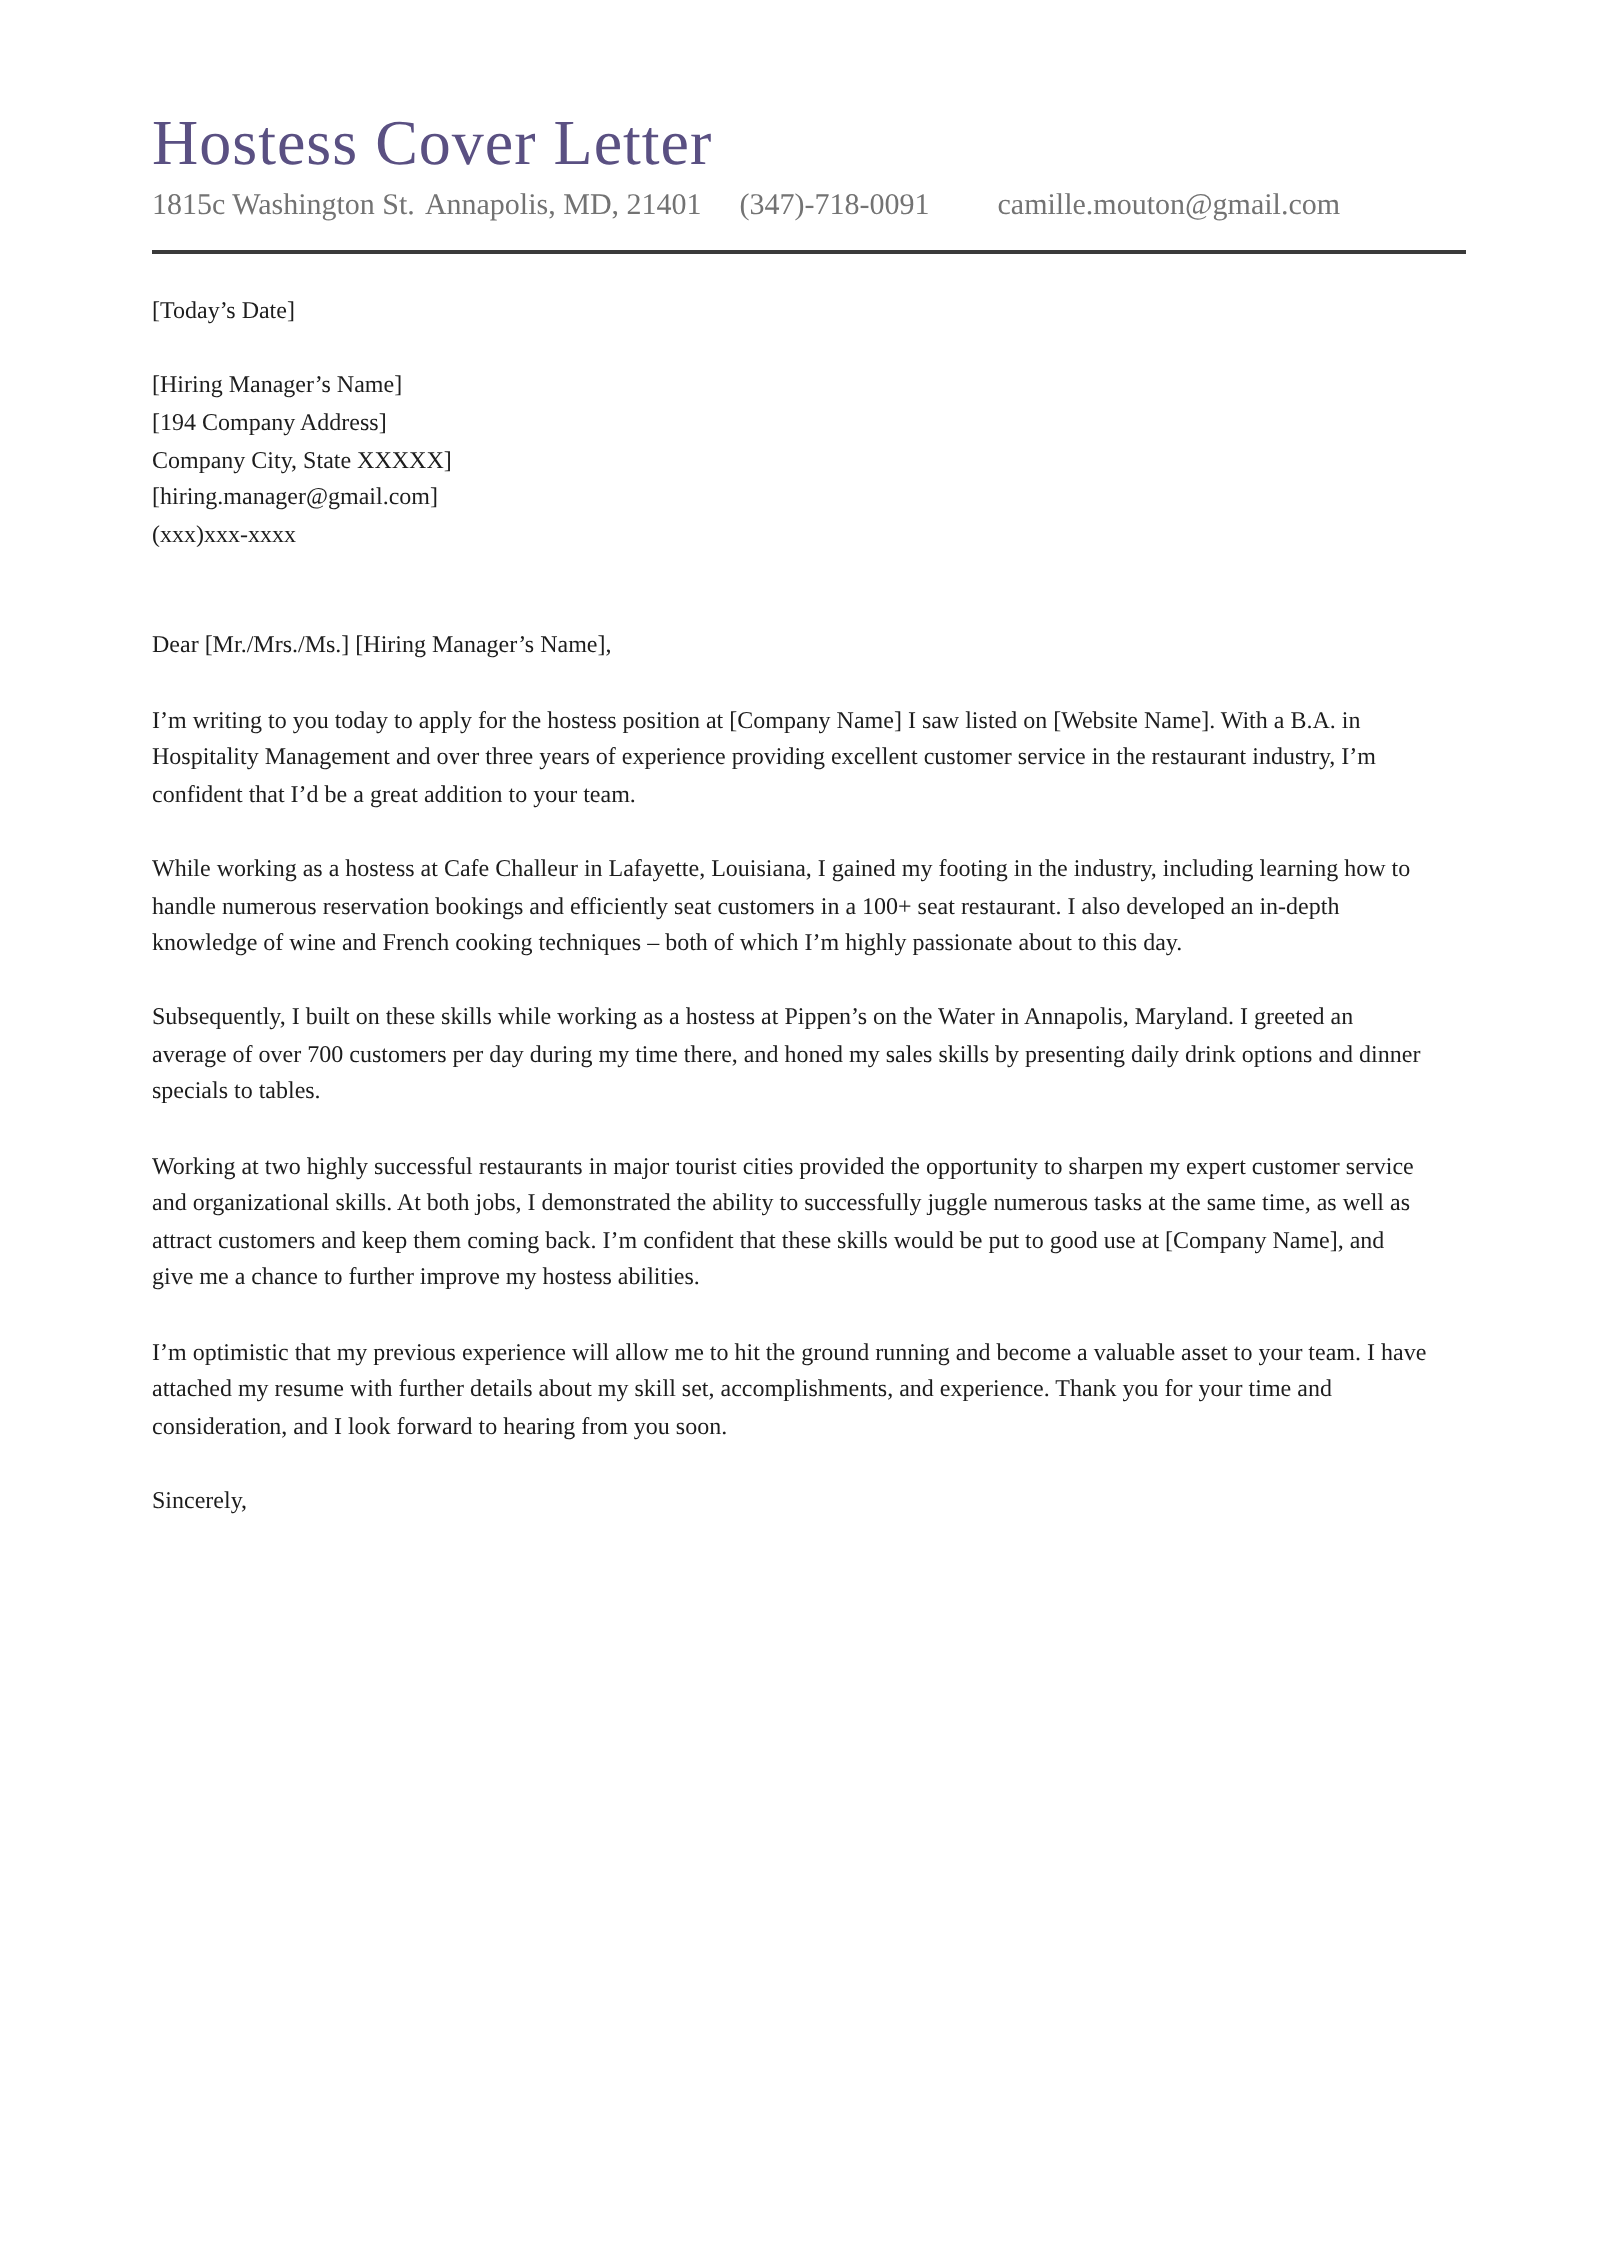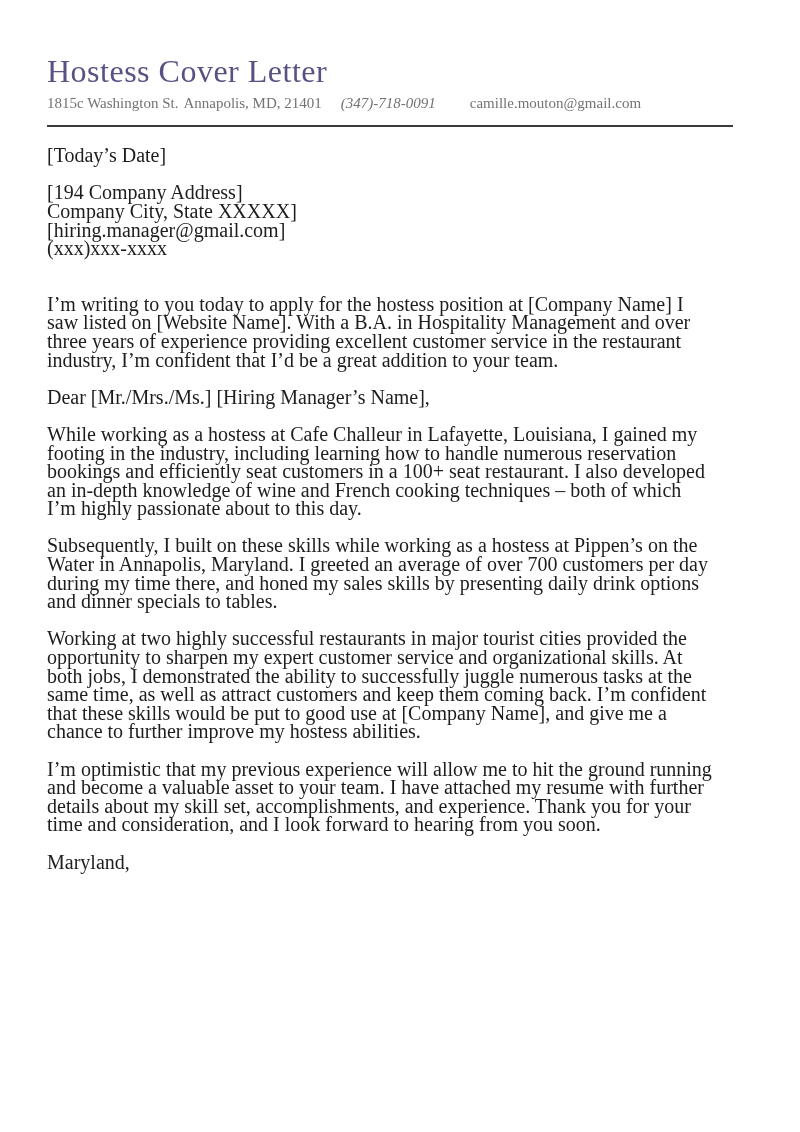--- a/index.html
+++ b/index.html
@@ -2,21 +2,21 @@
 <html><head>
 <meta charset="utf-8">
 <style>
   html, body { margin: 0; padding: 0; background: #ffffff; }
   .page {
     position: relative;
     width: 764px;
     height: 1132px;
     background: #ffffff;
     box-sizing: border-box;
-    padding: 54px 50px 0 47px;
+    padding: 54px 50px 0 76px;
     font-family: "Liberation Serif", "DejaVu Serif", serif;
     color: #1d1d1d;
     overflow: hidden;
   }
   h1.title {
     margin: 0;
     font-size: 32px;
     line-height: 1.1;
     font-weight: 400;
     color: #5a5082;
@@ -24,31 +24,31 @@
   }
   .contact-row {
     display: flex;
     align-items: baseline;
     margin-top: 6px;
     font-size: 15px;
     color: #737373;
     white-space: nowrap;
   }
   .contact-row .g1 { margin-left: 5px; }
-  .contact-row .g2 { margin-left: 19px; font-style: italic; }
+  .contact-row .g2 { margin-left: 19px; }
   .contact-row .g3 { margin-left: 34px; }
   .divider {
     margin-top: 13px;
     margin-right: -19px;
     height: 2px;
     background: #3a3a3a;
   }
   .letter-body {
     margin-top: 19px;
-    font-size: 20px;
+    font-size: 12px;
     line-height: 18.6px;
     max-width: 708px;
     color: #1d1d1d;
   }
   .letter-body p { margin: 0 0 18.6px 0; }
   .recipient { margin-bottom: 37px; }
   .recipient div { margin: 0; }
   .closing { margin-bottom: 18.6px; }
   .signature { margin-bottom: 0; }
 </style>
@@ -65,30 +65,31 @@
       <span class="g2">(347)-718-0091</span>
       <span class="g3">camille.mouton@gmail.com</span>
     </div>
     <div class="divider"></div>
   </header>
 
   <main class="letter-body">
     <p class="date">[Today’s Date]</p>
 
     <div class="recipient">
+      <div>[Hiring Manager’s Name]</div>
       <div>[194 Company Address]</div>
       <div>Company City, State XXXXX]</div>
       <div>[hiring.manager@gmail.com]</div>
       <div>(xxx)xxx-xxxx</div>
     </div>
 
+    <p>Dear [Mr./Mrs./Ms.] [Hiring Manager’s Name],</p>
+
     <p>I’m writing to you today to apply for the hostess position at [Company Name] I saw listed on [Website Name]. With a B.A. in Hospitality Management and over three years of experience providing excellent customer service in the restaurant industry, I’m confident that I’d be a great addition to your team.</p>
-
-    <p>Dear [Mr./Mrs./Ms.] [Hiring Manager’s Name],</p>
     <p>While working as a hostess at Cafe Challeur in Lafayette, Louisiana, I gained my footing in the industry, including learning how to handle numerous reservation bookings and efficiently seat customers in a 100+ seat restaurant. I also developed an in-depth knowledge of wine and French cooking techniques – both of which I’m highly passionate about to this day.</p>
     <p>Subsequently, I built on these skills while working as a hostess at Pippen’s on the Water in Annapolis, Maryland. I greeted an average of over 700 customers per day during my time there, and honed my sales skills by presenting daily drink options and dinner specials to tables.</p>
     <p>Working at two highly successful restaurants in major tourist cities provided the opportunity to sharpen my expert customer service and organizational skills. At both jobs, I demonstrated the ability to successfully juggle numerous tasks at the same time, as well as attract customers and keep them coming back. I’m confident that these skills would be put to good use at [Company Name], and give me a chance to further improve my hostess abilities.</p>
     <p>I’m optimistic that my previous experience will allow me to hit the ground running and become a valuable asset to your team. I have attached my resume with further details about my skill set, accomplishments, and experience. Thank you for your time and consideration, and I look forward to hearing from you soon.</p>
 
-    <p class="closing">Maryland,</p>
+    <p class="closing">Sincerely,</p>
   </main>
 
 </div>
 
 </body></html>

